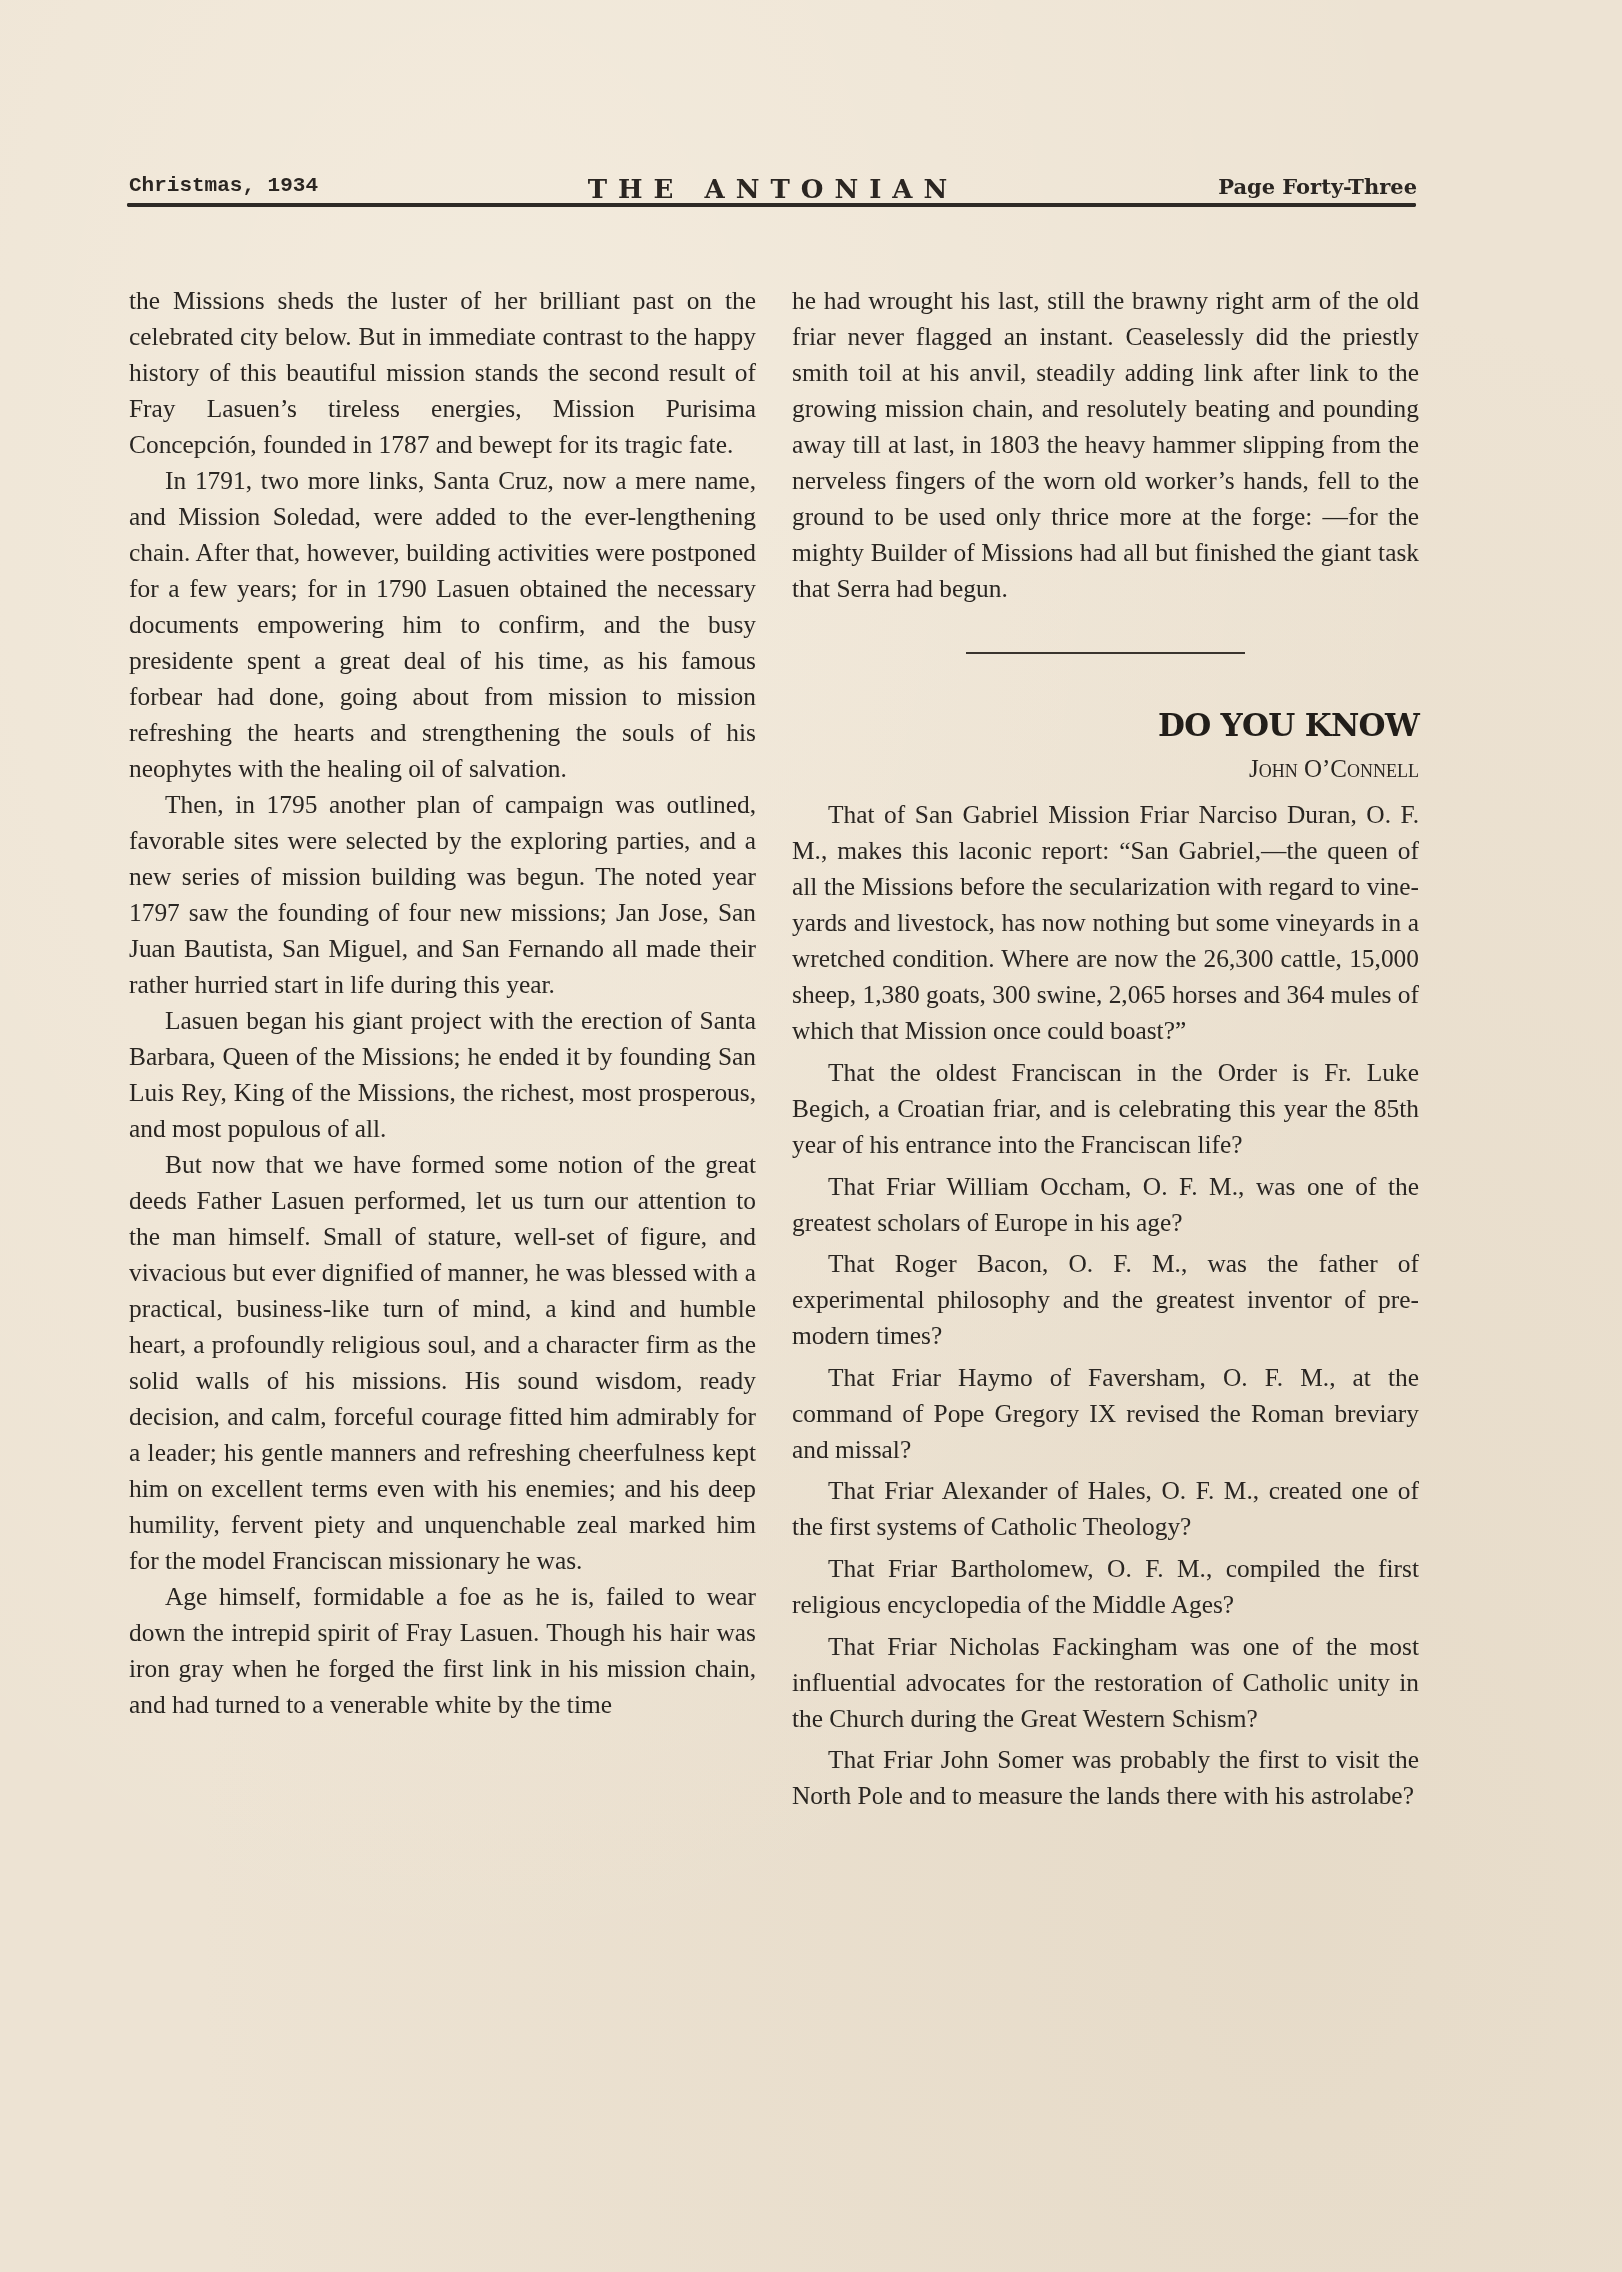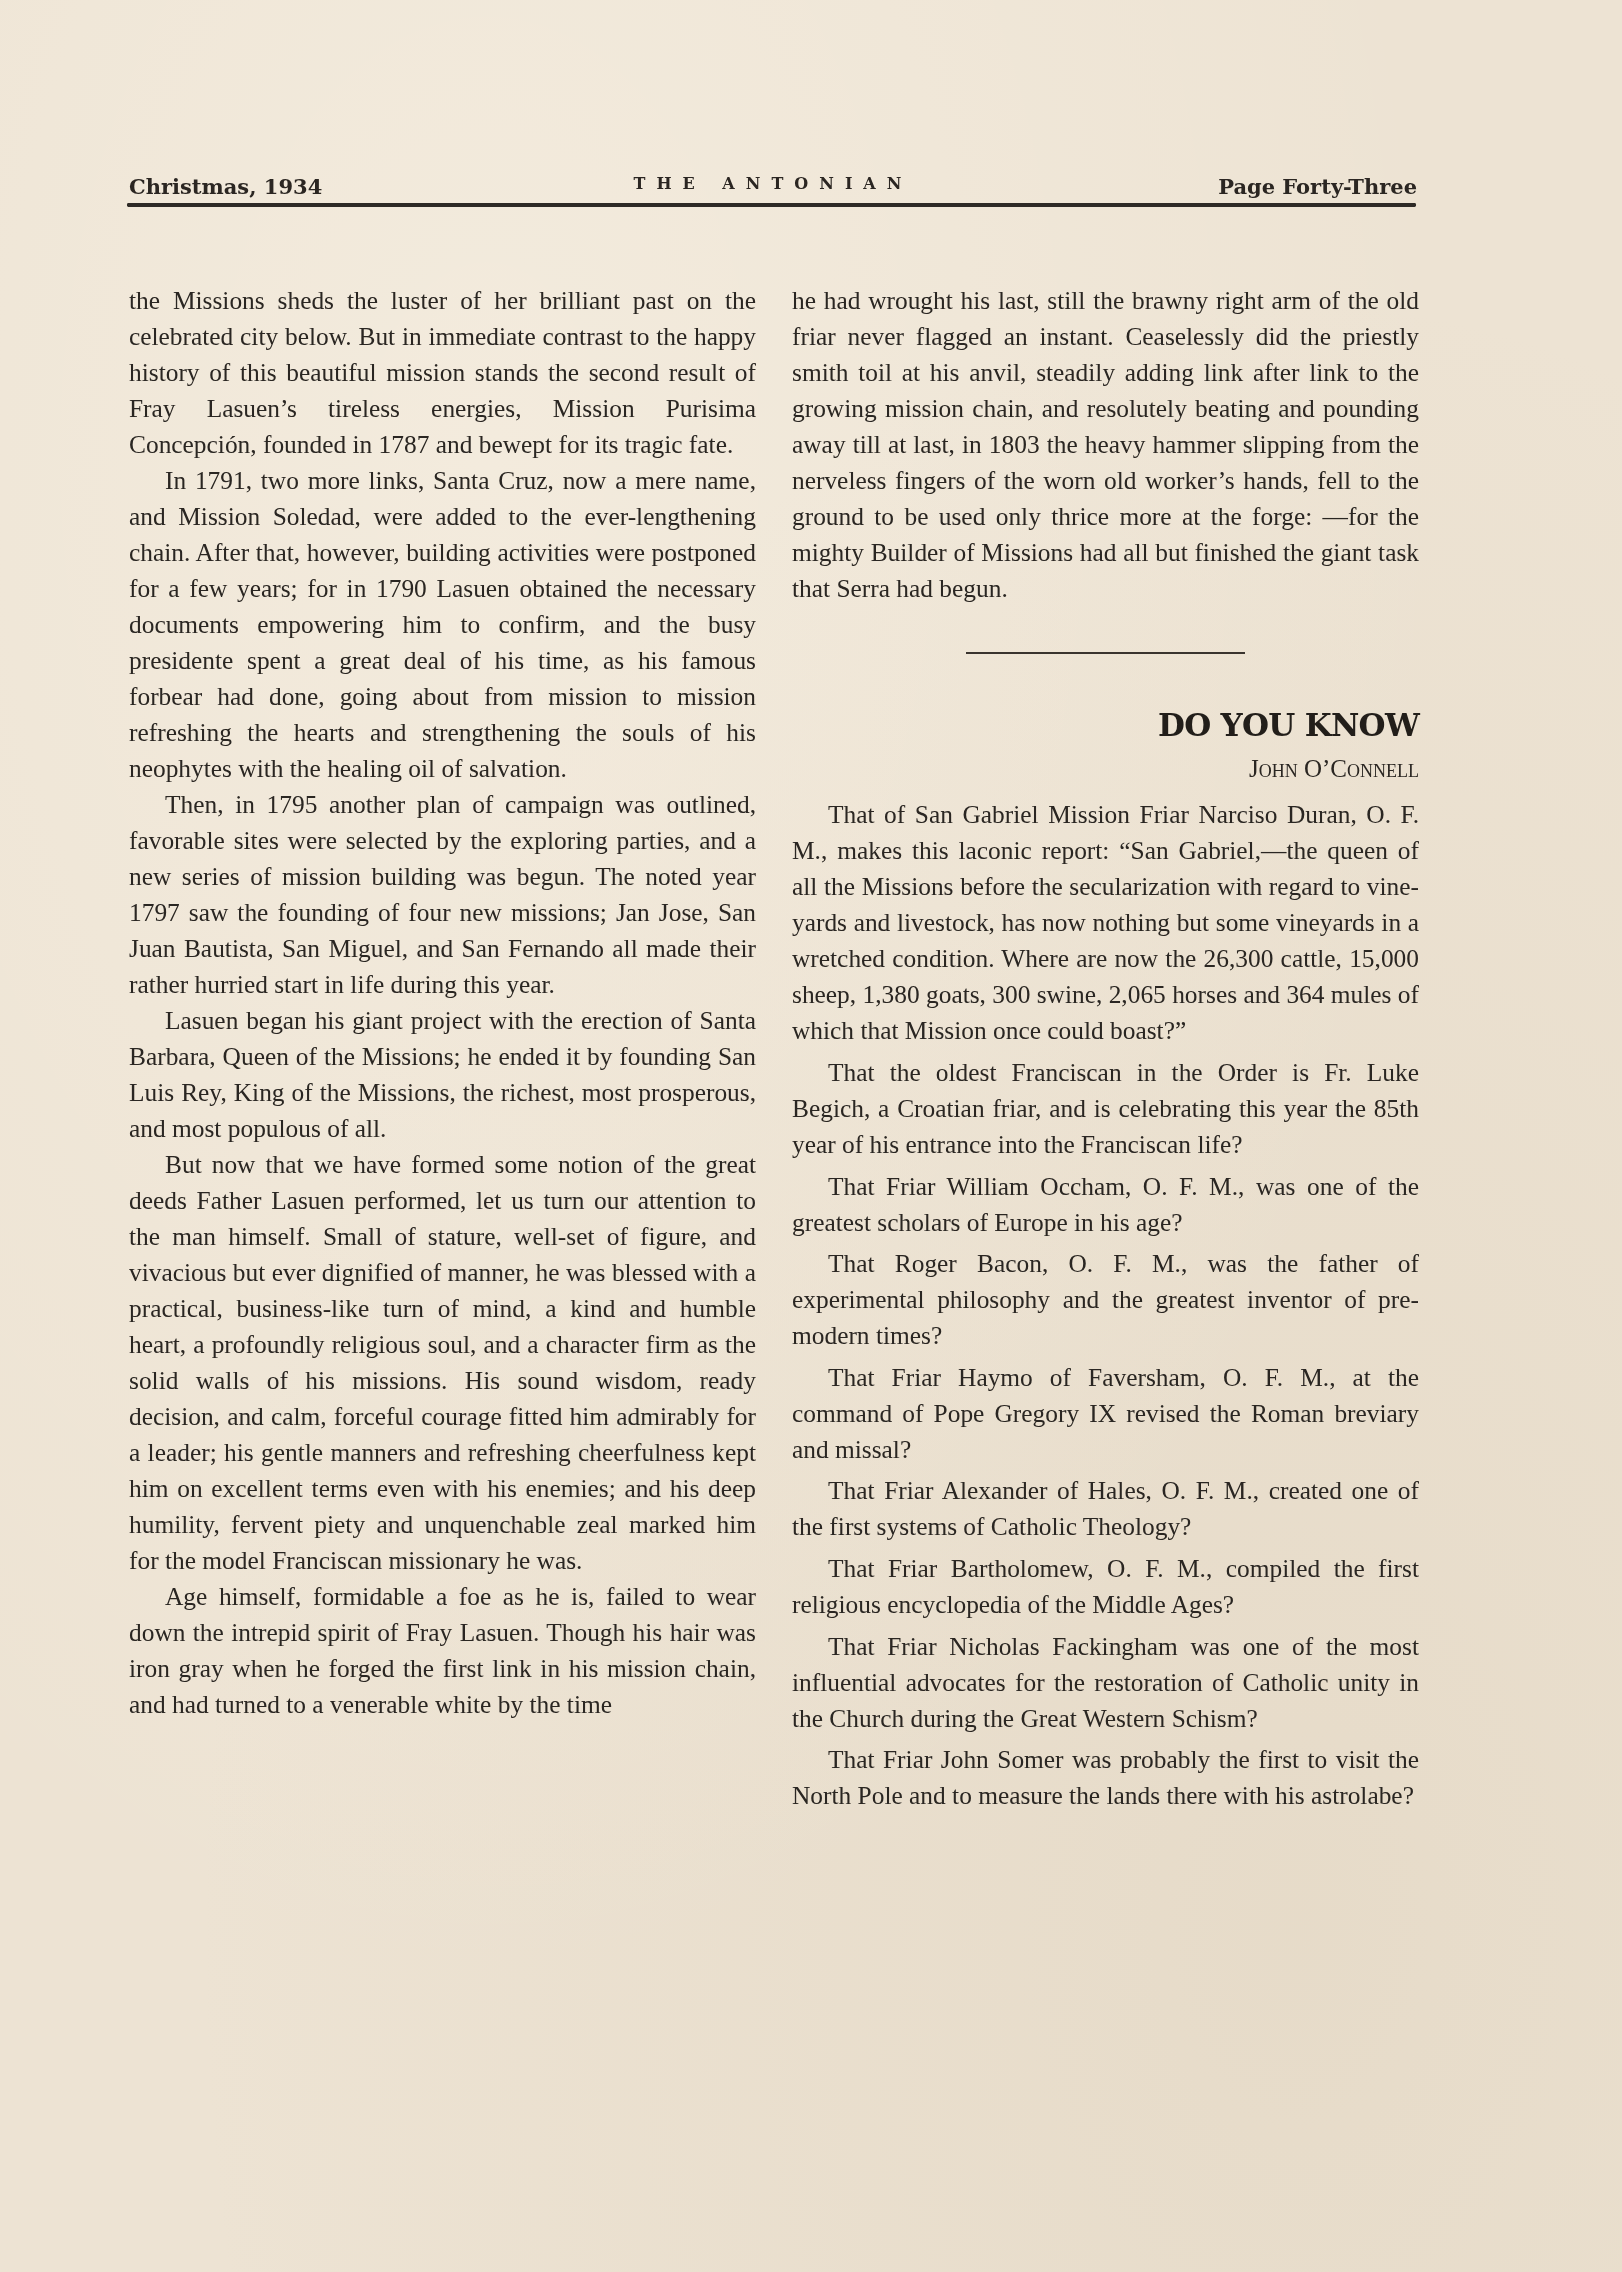--- a/index.html
+++ b/index.html
@@ -31,28 +31,29 @@
     font-family: "DejaVu Serif", serif;
     font-weight: bold;
     color: #2b2622;
   }
   .rh-left {
     position: absolute;
     left: 0;
     top: 0;
     font-size: 21px;
     letter-spacing: 0px;
+    font-family: Liberation Mono, monospace;
   }
   .rh-center {
     position: absolute;
     left: 0;
     right: 0;
     top: 0;
     text-align: center;
-    font-size: 16px;
+    font-size: 26px;
     letter-spacing: 11px;
   }
   .rh-right {
     position: absolute;
     right: 0;
     top: 0;
     font-size: 21px;
   }
   .rh-rule {
     position: absolute;

